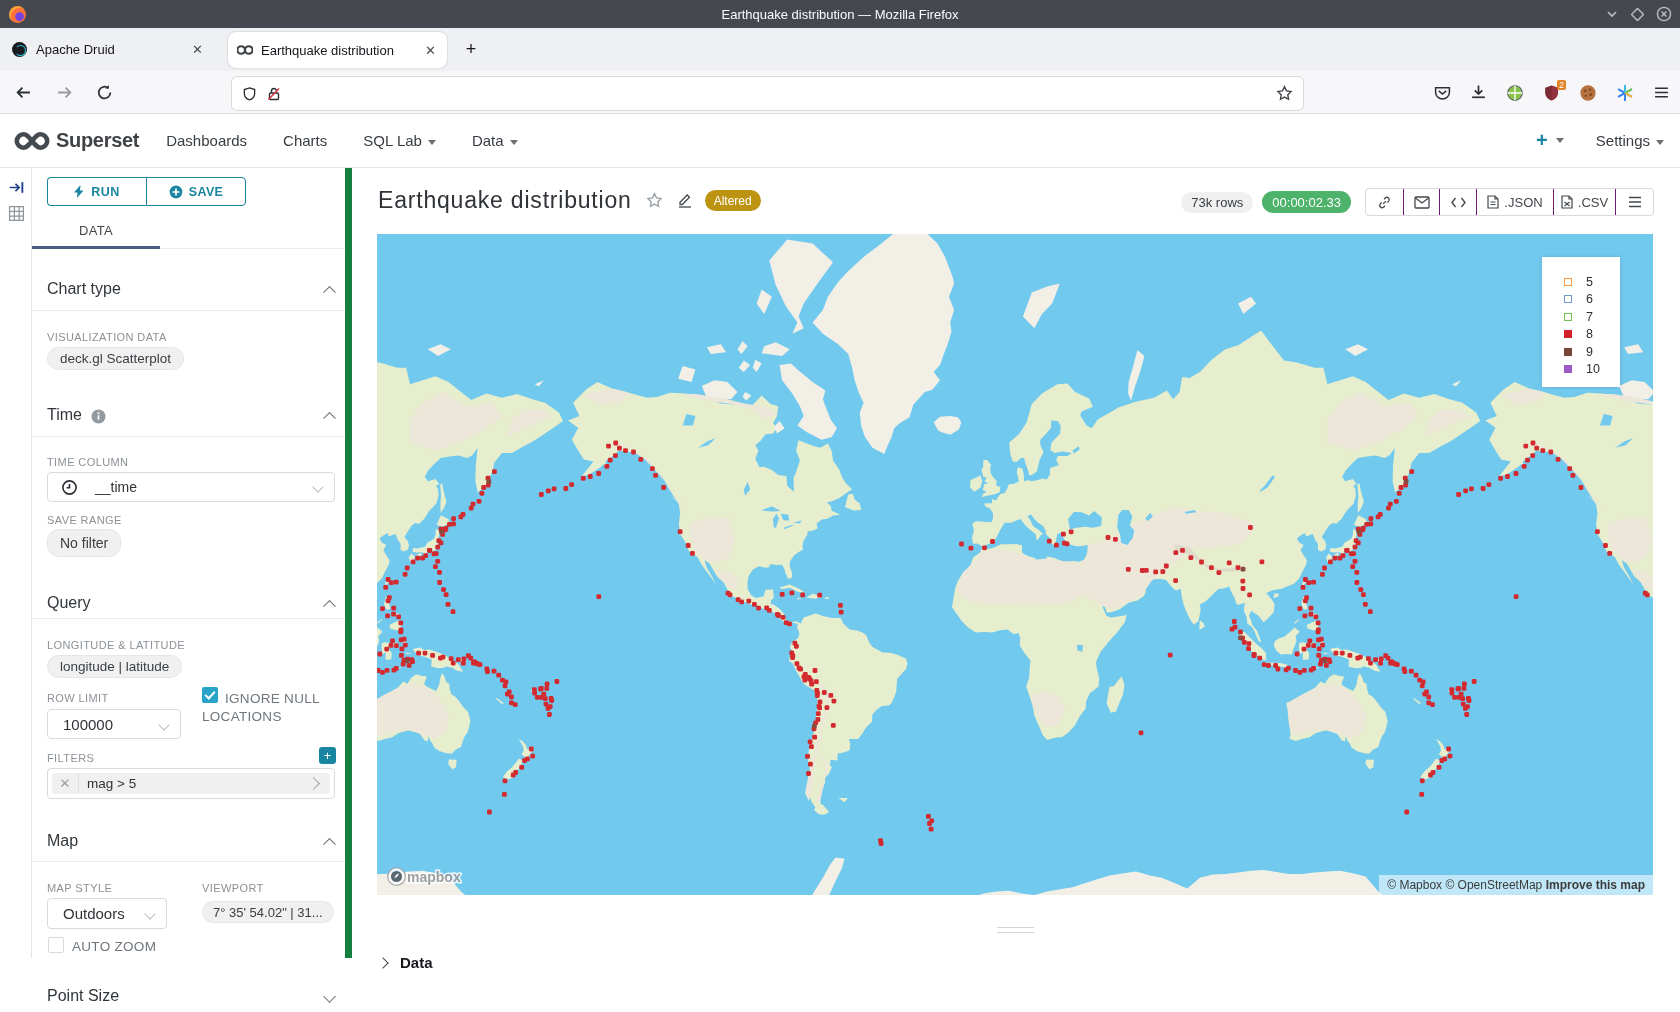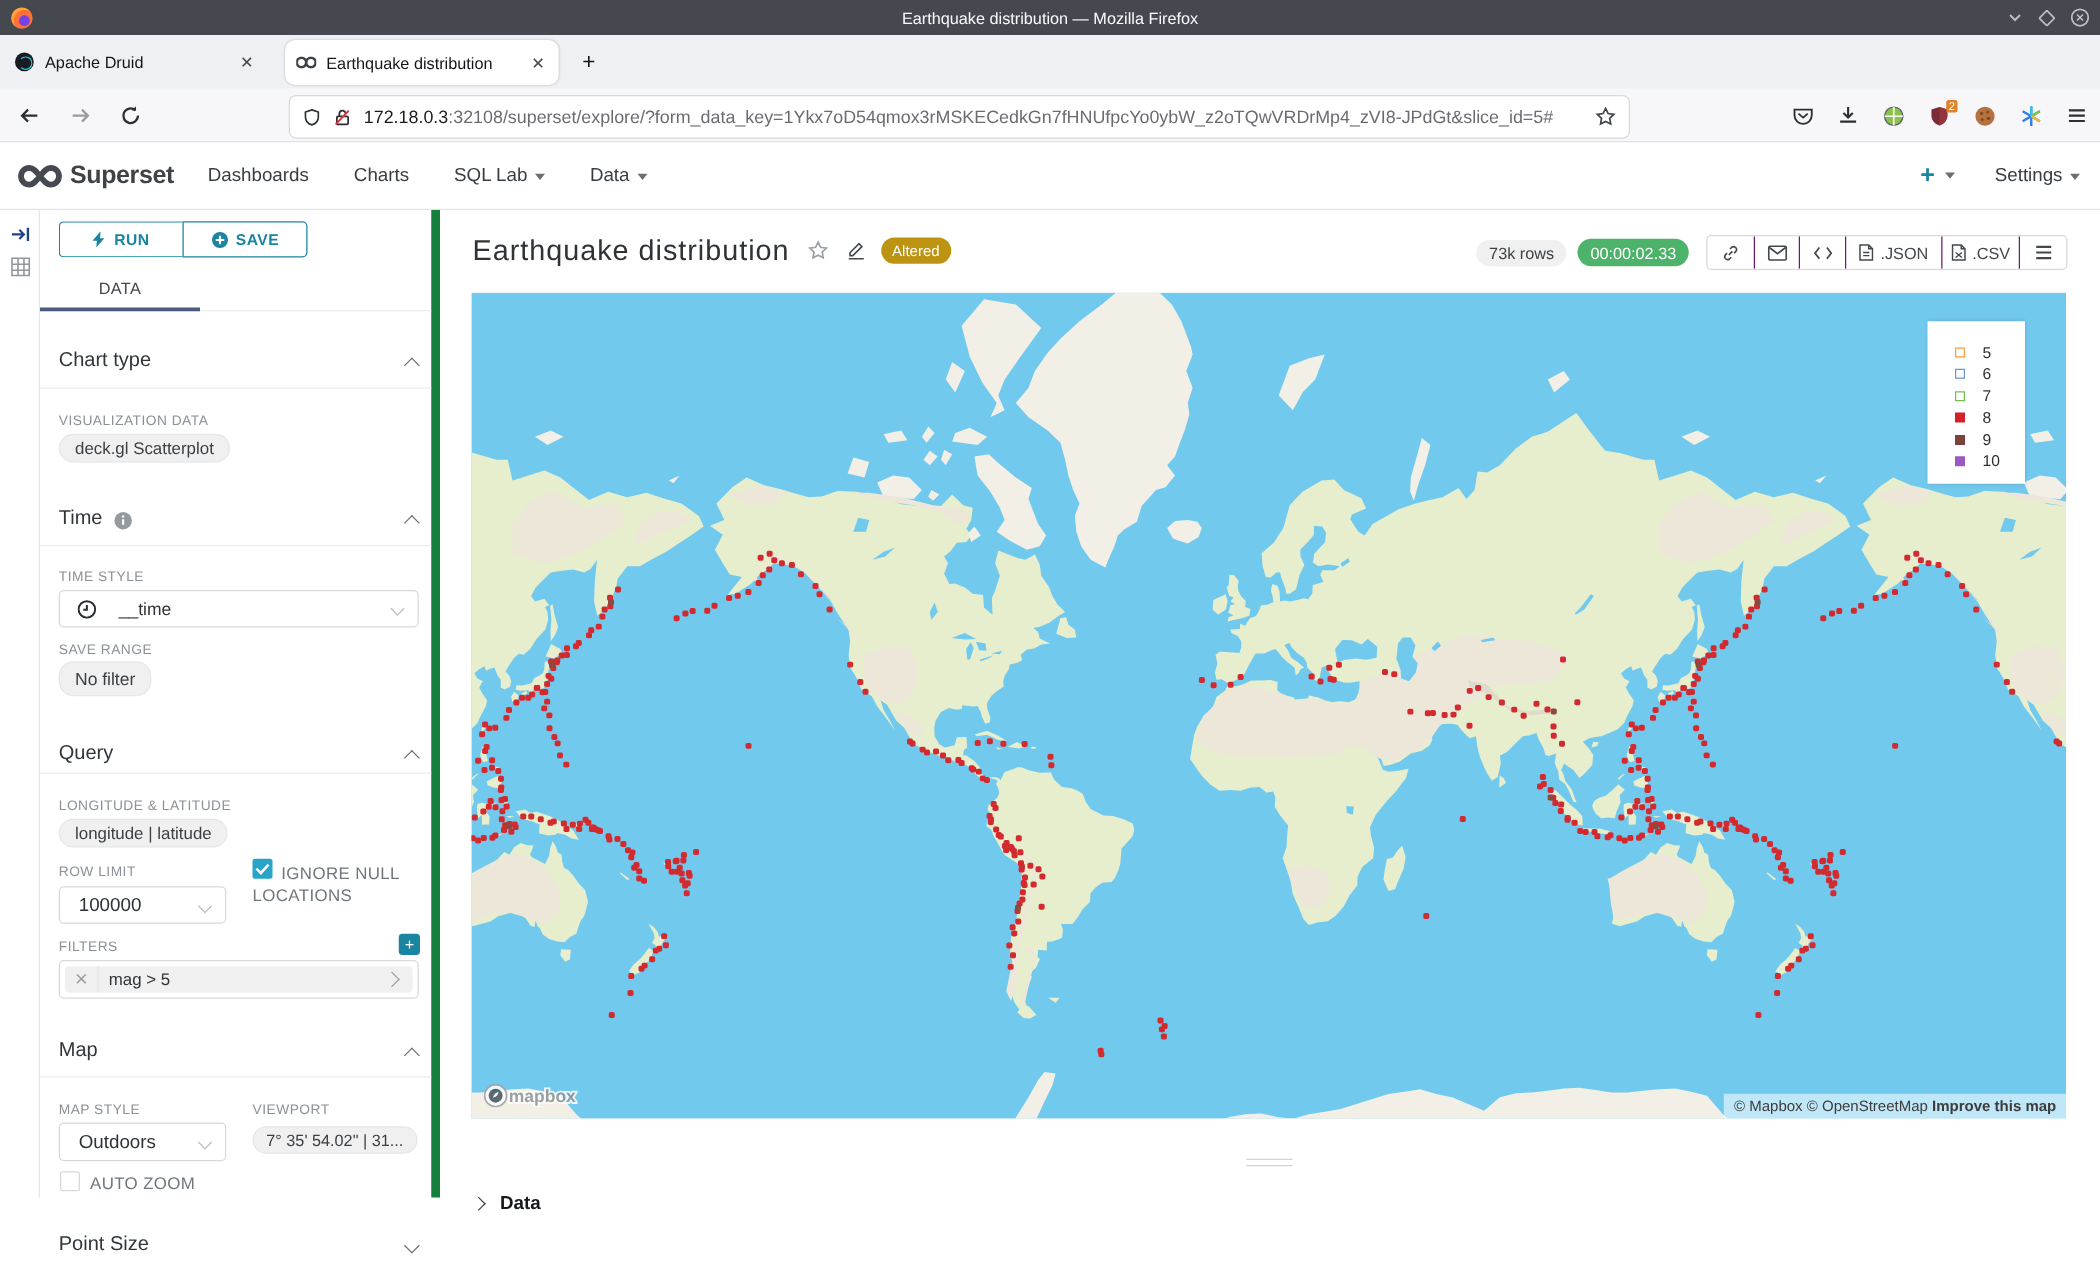--- a/index.html
+++ b/index.html
@@ -135,21 +135,20 @@
     </svg>
   <div class="urlbox">
     <svg width="15" height="16" viewBox="0 0 16 16" style="flex:0 0 auto">
         <path d="M8 1.5l5.5 1.8v4.2c0 3.2-2.3 5.8-5.5 6.8-3.2-1-5.5-3.6-5.5-6.8V3.3z" fill="none" stroke="#2b2f33" stroke-width="1.4"></path>
       </svg>
     <svg width="16" height="16" viewBox="0 0 16 16" style="flex:0 0 auto;margin-left:9px">
         <rect x="3.5" y="7" width="9" height="6.5" rx="1" fill="none" stroke="#2b2f33" stroke-width="1.4"></rect>
         <path d="M5.5 7V5a2.5 2.5 0 0 1 5 0" fill="none" stroke="#2b2f33" stroke-width="1.4"></path>
         <path d="M2.5 13.5L13 2.5" stroke="#d7373f" stroke-width="1.6"></path>
       </svg>
-    <span class="utext"><span class="u1">172.18.0.3</span><span class="u2">:32108/superset/explore/?form_data_key=1Ykx7oD54qmox3rMSKECedkGn7fHNUfpcYo0ybW_z2oTQwVRDrMp4_zVI8-JPdGt&amp;slice_id=5#</span></span>
     <svg width="17" height="17" viewBox="0 0 16 16" style="margin-left:auto;flex:0 0 auto">
         <path d="M8 1.6l1.9 3.9 4.3.6-3.1 3 .7 4.3L8 11.4l-3.8 2 .7-4.3-3.1-3 4.3-.6z" fill="none" stroke="#40454a" stroke-width="1.3"></path>
       </svg>
   </div>
   <div class="toolicons">
     <svg width="17" height="17" viewBox="0 0 16 16">
         <path d="M1.5 3.5h13v4.2a6.5 6.5 0 0 1-13 0z" fill="none" stroke="#2b2f33" stroke-width="1.4"></path>
         <path d="M4.5 6.5L8 9.5l3.5-3" fill="none" stroke="#2b2f33" stroke-width="1.4"></path>
       </svg>
     <svg width="17" height="17" viewBox="0 0 16 16">
@@ -237,21 +236,21 @@
     <div class="abs" style="top:179px"><span class="pill">deck.gl Scatterplot</span></div>
     <div class="sectionrow" style="top:238px">
         <span class="section">Time&nbsp;&nbsp;<svg width="15" height="15" viewBox="0 0 15 15" style="margin-top:3px">
             <circle cx="7.5" cy="7.5" r="7" fill="#939aa0"></circle>
             <path d="M7.5 6.3v4.4" stroke="#fff" stroke-width="1.7"></path>
             <circle cx="7.5" cy="4.2" r="1" fill="#fff"></circle>
           </svg></span>
         <span class="chev up"></span>
       </div>
     <div class="hr" style="top:268px"></div>
-    <div class="abs lbl" style="top:288px">TIME STYLE</div>
+    <div class="abs lbl" style="top:288px">TIME COLUMN</div>
     <div class="abs selbox" style="top:304px;height:30px;width:288px">
       <svg width="15" height="15" viewBox="0 0 15 15" style="margin-left:14px">
           <circle cx="7.5" cy="7.5" r="6.6" fill="none" stroke="#2b2f33" stroke-width="1.6"></circle>
           <path d="M7.5 4v3.8H4.6" fill="none" stroke="#2b2f33" stroke-width="1.6"></path>
         </svg>
       <span style="margin-left:18px;font-size:14px;color:#2f3337">__time</span>
       <span class="dnchev" style="top:10px"></span>
     </div>
     <div class="abs lbl" style="top:346px">SAVE RANGE</div>
     <div class="abs" style="top:361px"><span class="pill" style="height:28px;font-size:14px">No filter</span></div>
@@ -279,21 +278,21 @@
         <span class="chev right" style="margin-left:auto;margin-right:12px;border-color:#9aa0a5"></span>
       </div>
     </div>
     <div class="sectionrow" style="top:664px">
         <span class="section">Map</span>
         <span class="chev up"></span>
       </div>
     <div class="hr" style="top:693px"></div>
     <div class="abs lbl" style="top:714px">MAP STYLE</div>
     <div class="abs lbl" style="top:714px;left:170px">VIEWPORT</div>
-    <div class="abs selbox" style="top:730px;height:31px;width:134px">
+    <div class="abs selbox" style="top:730px;height:31px;width:120px">
       <span style="margin-left:15px;font-size:15px;color:#2f3337">Outdoors</span>
       <span class="dnchev" style="top:11px"></span>
     </div>
     <div class="abs" style="top:733px;left:170px"><span class="pill" style="height:22px;font-size:13px;padding:0 10px">7° 35' 54.02" | 31...</span></div>
     <div class="abs" style="top:769px;left:16px"><span class="cb off"></span></div>
     <div class="abs" style="top:771px;left:40px;font-size:13.5px;color:#6f767c;letter-spacing:.3px">AUTO ZOOM</div>
     <div class="sectionrow" style="top:819px">
         <span class="section">Point Size</span>
         <span class="chev down"></span>
       </div>

